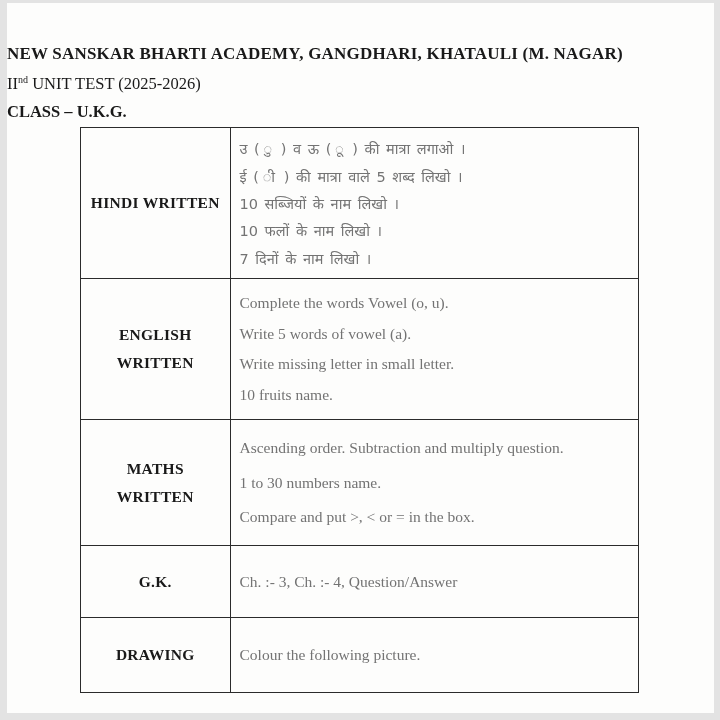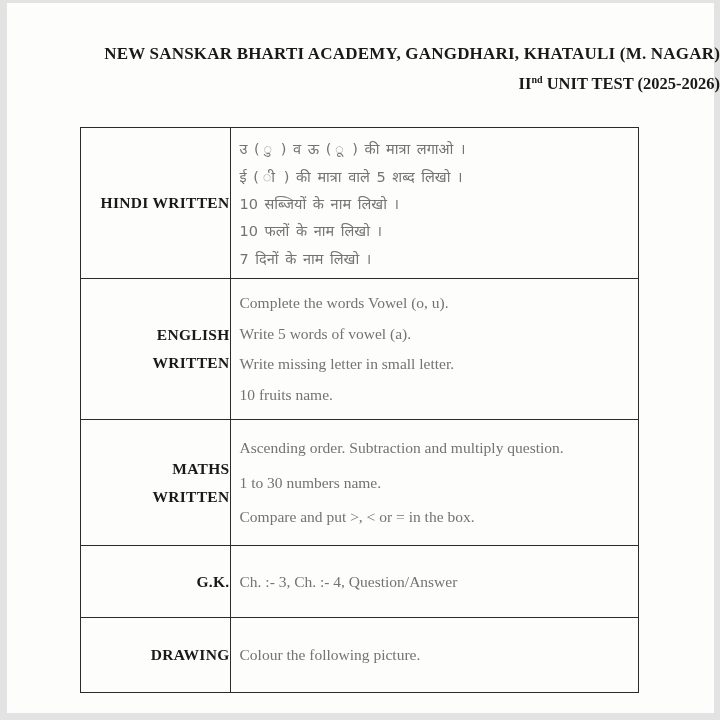--- a/index.html
+++ b/index.html
@@ -20,36 +20,36 @@
   .page {
     position: absolute;
     left: 7px;
     top: 3px;
     right: 6px;
     bottom: 7px;
     background: #fdfdfc;
   }
   .header {
     position: absolute;
-    left: 6px;
+    left: 0;
     top: 36px;
     width: 100%;
-    text-align: right;
+    text-align: left;
     color: #191919;
   }
   .header .school-name {
     font-size: 17px;
     font-weight: bold;
     letter-spacing: 0.2px;
     line-height: 30px;
     white-space: nowrap;
   }
   .header .test-title {
     font-size: 16.5px;
-    font-weight: bold;
+    font-weight: normal;
     line-height: 29px;
   }
   .header .test-title sup {
     font-size: 10px;
     vertical-align: super;
     line-height: 0;
   }
   .header .class-line {
     font-size: 16.5px;
     font-weight: bold;
@@ -75,21 +75,21 @@
   .row-maths-written   { height: 125px; }
   .row-gk              { height: 71px;  }
   .row-drawing         { height: 74px;  }
   .subject-cell {
     width: 148.5px;
     flex: 0 0 148.5px;
     border-right: 1.5px solid #2b2b2b;
     display: flex;
     flex-direction: column;
     justify-content: center;
-    align-items: flex-end;
+    align-items: center;
     text-align: center;
   }
   .subject-line {
     font-size: 15.5px;
     font-weight: bold;
     color: #191919;
     letter-spacing: 0.3px;
     line-height: 28px;
     white-space: nowrap;
   }
@@ -115,20 +115,21 @@
 </style>
 </head>
 <body>
 
 <div class="photo">
   <div class="page">
 
     <div class="header">
       <div class="school-name">NEW SANSKAR BHARTI ACADEMY, GANGDHARI, KHATAULI (M. NAGAR)</div>
       <div class="test-title"><span>II</span><sup>nd</sup><span> UNIT TEST (2025-2026)</span></div>
+      <div class="class-line">CLASS – U.K.G.</div>
     </div>
 
     <div class="exam-table" id="examTable">
         <div class="trow row-hindi-written">
           <div class="subject-cell">
             <div class="subject-line">HINDI WRITTEN</div>
           </div>
           <div class="tasks-cell devanagari">
             <div class="task-line">उ ( ु ) व ऊ ( ू ) की मात्रा लगाओ ।</div>
             <div class="task-line">ई ( ी ) की मात्रा वाले 5 शब्द लिखो ।</div>

